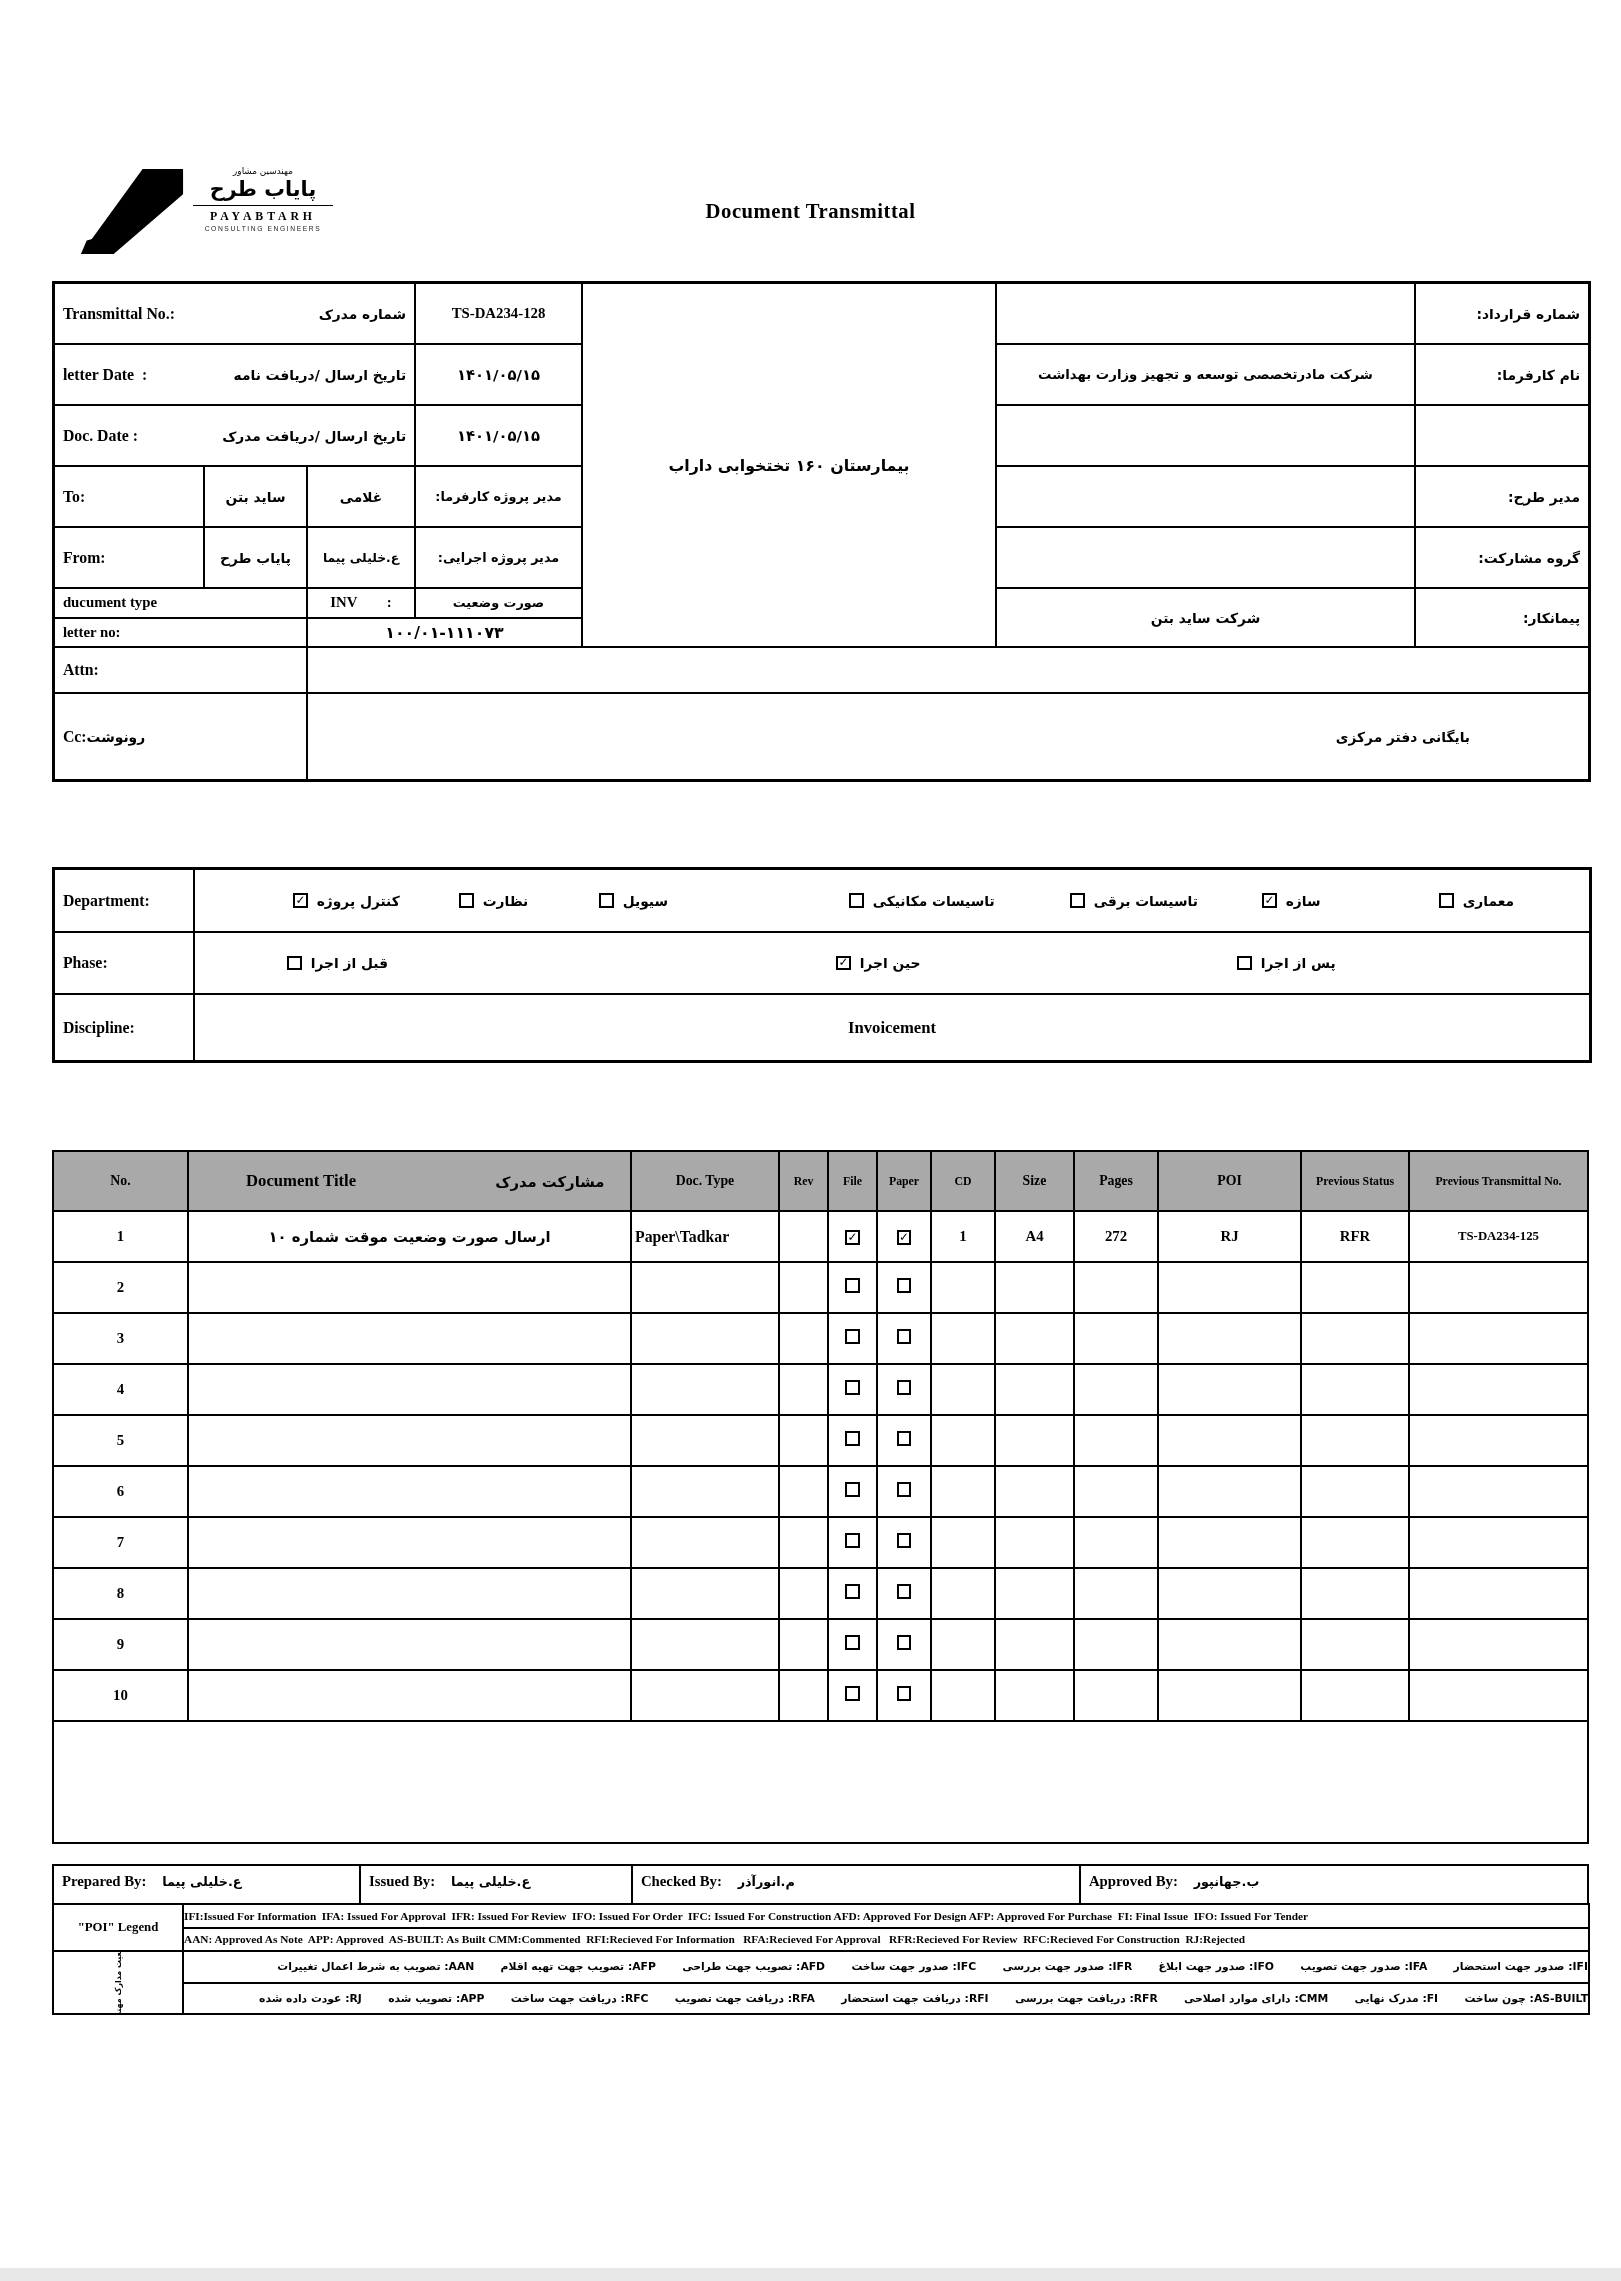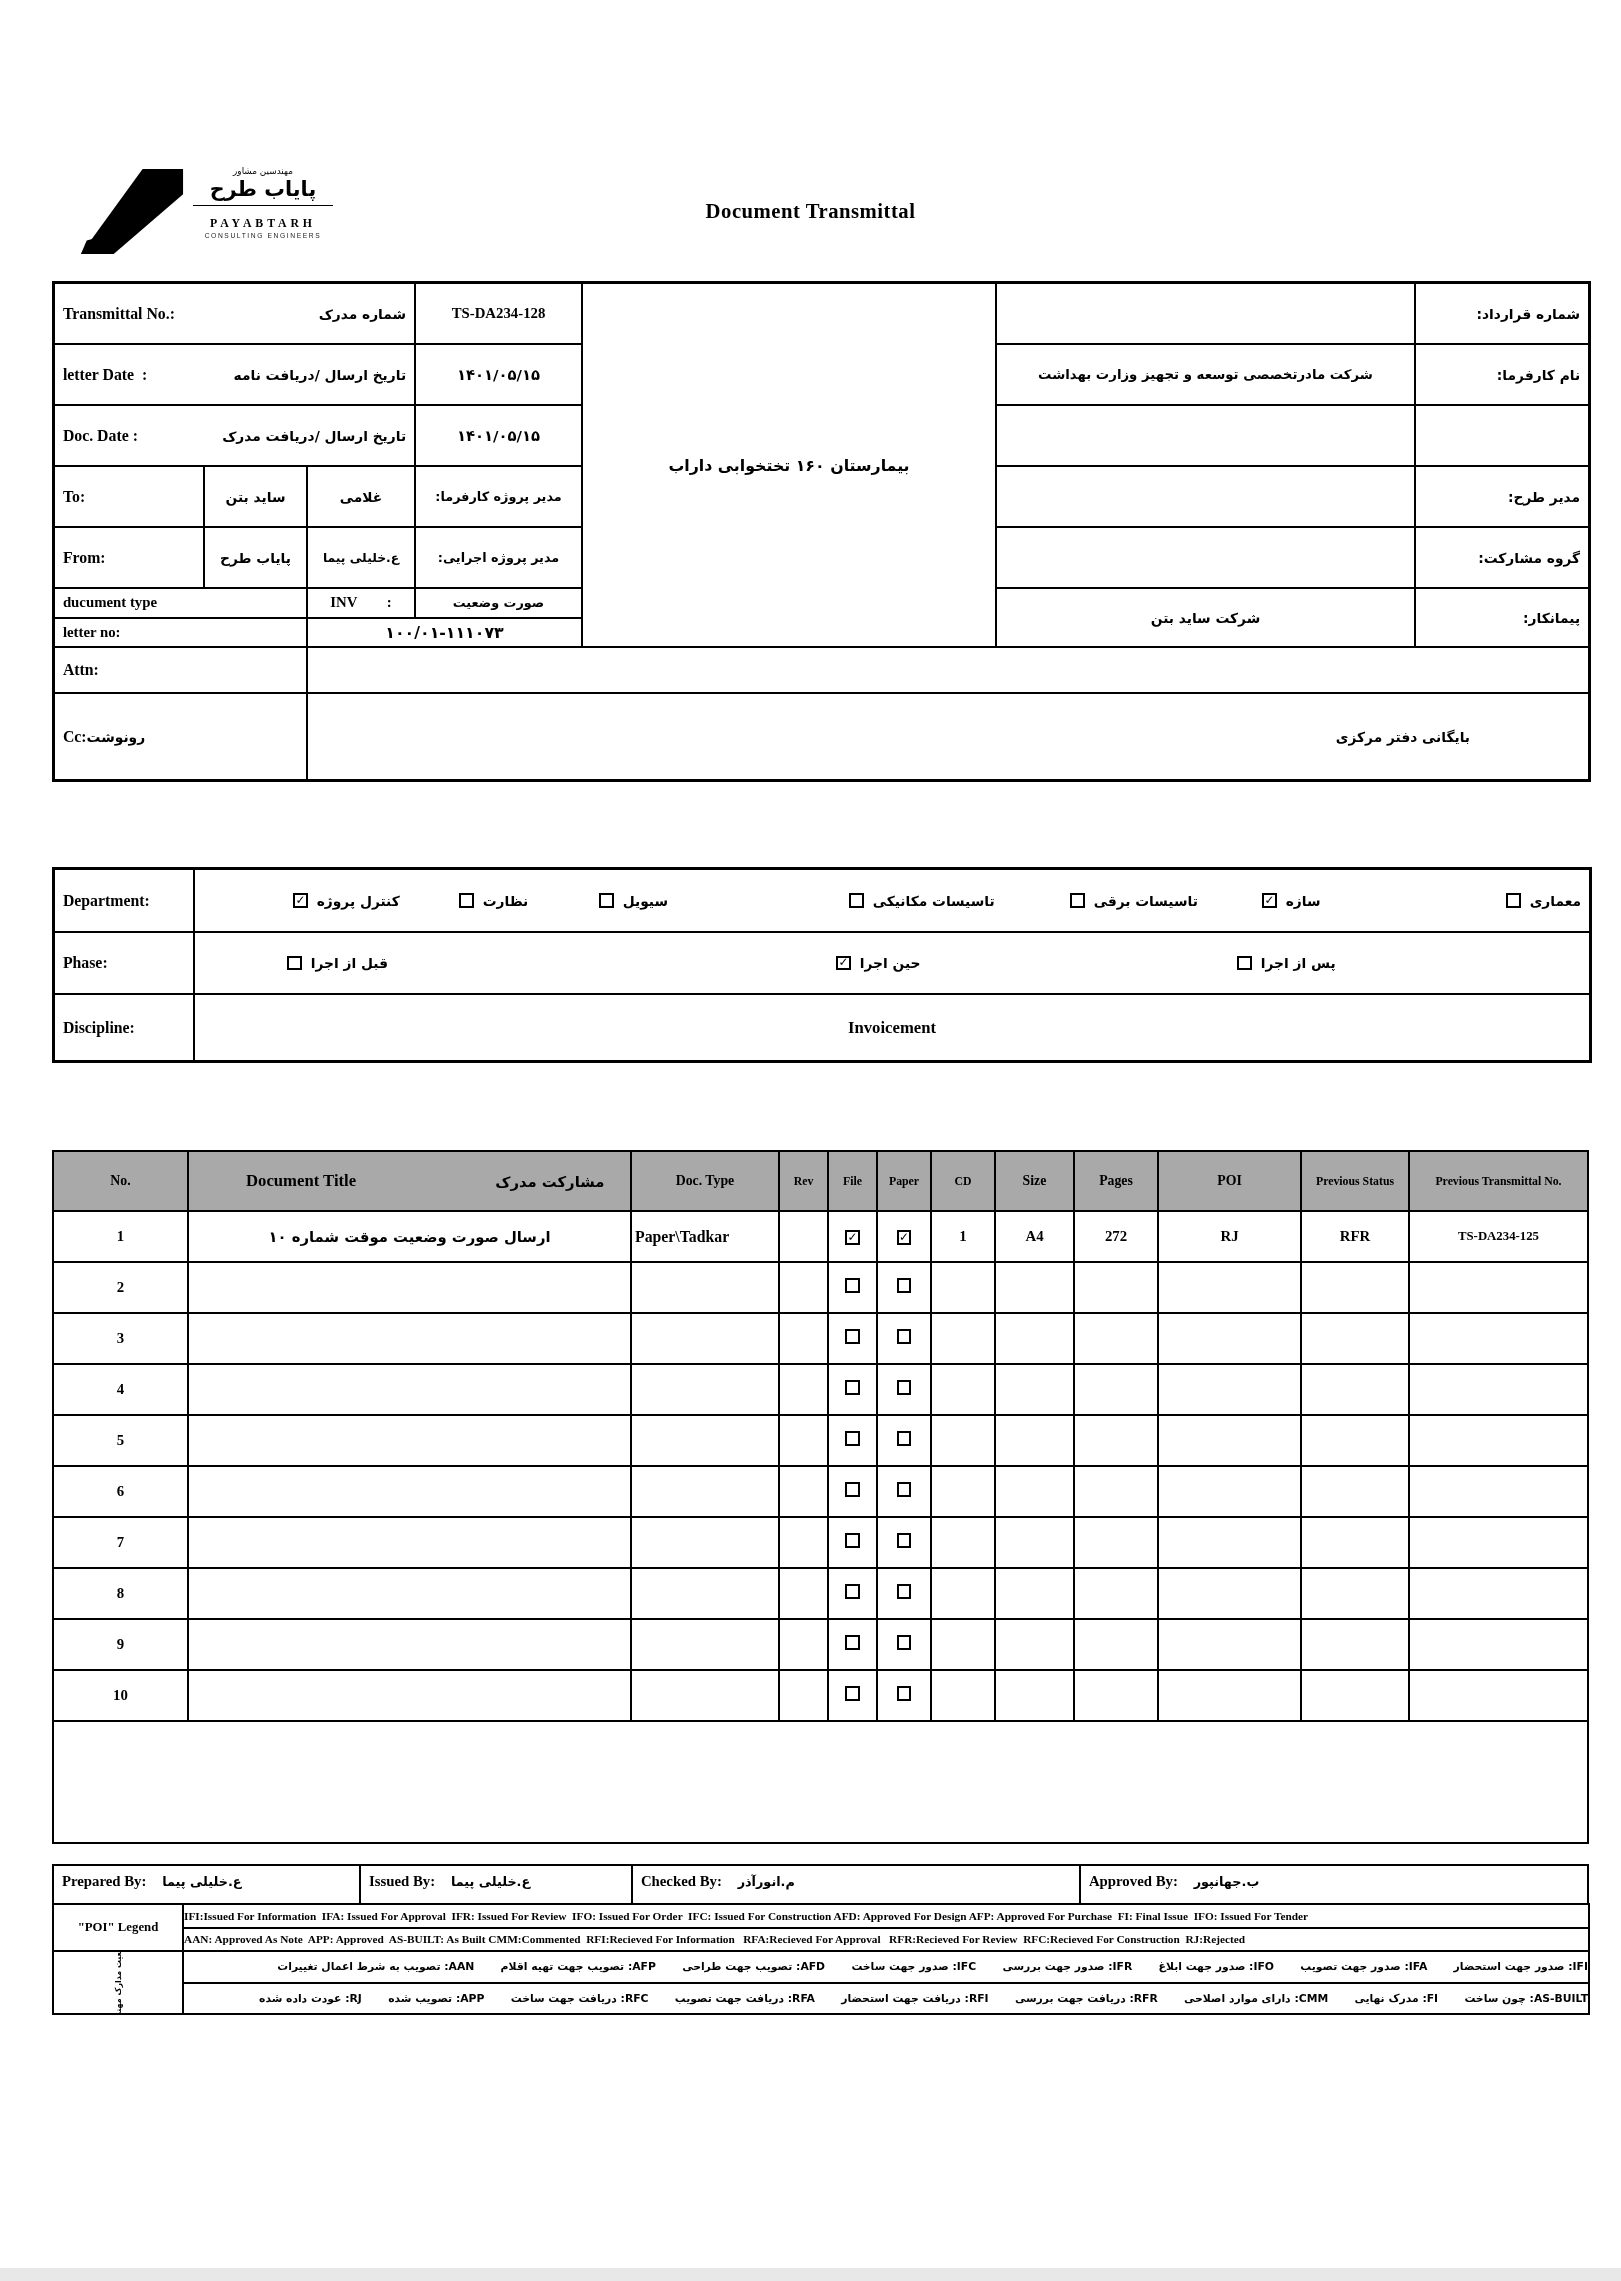--- a/index.html
+++ b/index.html
@@ -6,21 +6,21 @@
   html,body{margin:0;padding:0;background:#e8e8e8;}
   .page{position:relative;width:1621px;height:2268px;background:#fff;color:#000;overflow:hidden;
         font-family:"Liberation Serif", "DejaVu Serif", serif;}
 
   
   .logo{position:absolute;left:79px;top:158px;width:256px;height:110px;}
   .logo-mark{position:absolute;left:0;top:3.9px;width:106px;height:99px;}
   .logo-text{position:absolute;left:114px;top:7.9px;width:140px;text-align:center;}
   .logo-tagline{display:block;font:8.9px "DejaVu Sans",sans-serif;direction:rtl;}
   .logo-brand-fa{display:block;font:bold 20.7px "DejaVu Sans",sans-serif;direction:rtl;margin-top:1px;}
-  .logo-brand-en{display:block;font:bold 11.8px "Liberation Serif",serif;letter-spacing:3.9px;border-top:1.5px solid #000;margin-top:3.9px;padding-top:10px;}
+  .logo-brand-en{display:block;font:bold 11.8px "Liberation Serif",serif;letter-spacing:3.9px;border-top:1.5px solid #000;margin-top:3.9px;padding-top:3px;}
   .logo-sub{display:block;font:6.7px "Liberation Sans",sans-serif;letter-spacing:1.6px;color:#222;margin-top:1px;}
   .doc-title{position:absolute;left:0;top:200px;width:100%;text-align:center;
              font:bold 20.7px "Liberation Serif",serif;letter-spacing:0.5px;}
 
   
   .top-table{position:absolute;left:52px;top:281px;display:grid;background:#fff;border:2px solid #000;
              grid-template-columns:150px 103px 108px 167px 414px 419px 174px;
              grid-template-rows:61px 61px 61px 61px 61px 29.6px 29.6px 46px 87px;}
   .tc{border:1px solid #000;display:flex;align-items:center;padding:0 7.9px;box-sizing:border-box;min-width:0;overflow:hidden;}
   .tc.sp{justify-content:space-between;}
@@ -39,21 +39,21 @@
   .class-table{position:absolute;left:52px;top:867px;display:grid;border:2px solid #000;background:#fff;
                grid-template-columns:140px 1396px;grid-template-rows:63px 62px 67px;}
   .optarea{position:relative;padding:0;}
   .opt{position:absolute;top:50%;transform:translateY(-50%);display:flex;align-items:center;gap:8.9px;direction:ltr;}
   .opt .olabel{font:bold 13.8px "DejaVu Sans",sans-serif;direction:rtl;white-space:nowrap;}
   .cbx{width:14.8px;height:14.8px;border:2px solid #000;box-sizing:border-box;background:#fff;flex:0 0 auto;
        display:inline-flex;align-items:center;justify-content:center;font:bold 11.8px/1 "DejaVu Sans",sans-serif;}
   .dept-area .opt:nth-child(1){left:98px;}  .dept-area .opt:nth-child(2){left:264px;}
   .dept-area .opt:nth-child(3){left:404px;} .dept-area .opt:nth-child(4){left:638px;padding-left:16px;}
   .dept-area .opt:nth-child(5){left:875px;} .dept-area .opt:nth-child(6){left:1067px;}
-  .dept-area .opt:nth-child(7){left:1288px;padding-left:23px;}
+  .dept-area .opt:nth-child(7){left:1221px;padding-left:23px;}
   .phase-area .opt:nth-child(1){left:92px;} .phase-area .opt:nth-child(2){left:641px;}
   .phase-area .opt:nth-child(3){left:1042px;}
   .disc-val{font:bold 16.7px "Liberation Serif",serif;}
 
   
   .doc-table{position:absolute;left:52px;top:1150px;width:1536px;border-collapse:collapse;table-layout:fixed;
              font-family:"Liberation Serif",serif;background:#fff;}
   .doc-table th,.doc-table td{border:2px solid #000;padding:0;text-align:center;vertical-align:middle;overflow:hidden;}
   .doc-table thead tr{height:60px;}
   .doc-table thead th{background:#a9a9a9;font-weight:bold;font-size:13.8px;}

